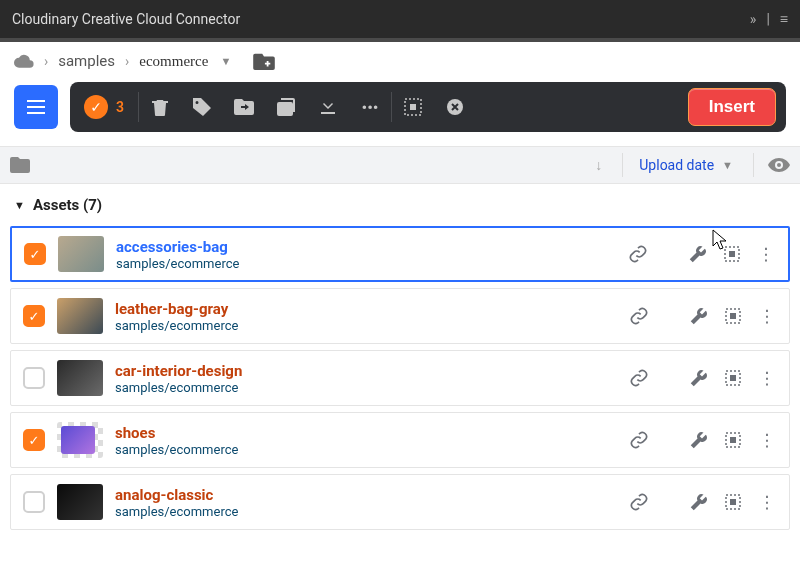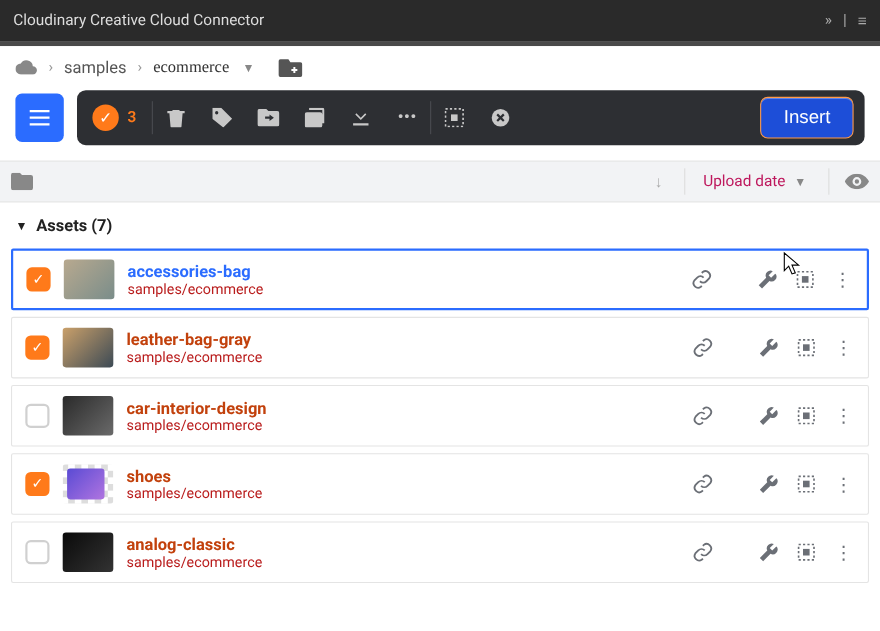--- a/index.html
+++ b/index.html
@@ -70,45 +70,45 @@
     display:flex;align-items:center;justify-content:center;color:#fff;font-size:14px;
   }
   .sel-count { color:#ff7a1a; font-weight:600; }
   .tb-sep { width:1px; height:30px; background:#4a4c50; }
   .tb-icon {
     width:42px; display:flex;align-items:center;justify-content:center;
     color:#c8c8c8; font-size:17px; height:100%;
   }
   .tb-spacer { flex:1; }
   .insert-btn {
-    background:#1d4ed8;
+    background:#ef4444;
     color:#fff;
     border-radius:7px;
     border:1px solid #ff9a4a;
     box-shadow: inset 0 1px 0 rgba(255,255,255,0.3);
     padding:8px 20px;
     font-size:17px;
-    font-weight:400;
+    font-weight:700;
   }
   .cursor {
     position:absolute; right:68px; top:146px; font-size:20px; pointer-events:none;
   }
   .sort-row {
     display:flex;
     align-items:center;
     background:#f2f3f5;
     border-top:1px solid #e5e5e5;
     border-bottom:1px solid #e5e5e5;
     height:38px;
     padding:0 10px;
   }
   .sort-row .folder-icon { color:#888; margin-right:8px;}
   .sort-row .spacer { flex:1;}
   .sort-row .down-arrow { color:#aaa; margin-right:20px;}
-  .sort-row .sort-label { color:#be185d; margin-right:8px;}
+  .sort-row .sort-label { color:#1d4ed8; margin-right:8px;}
   .sort-row .sort-caret { color:#888; margin-right:20px; font-size:11px;}
   .sort-row .eye { color:#888;}
   .section-header {
     display:flex;align-items:center;gap:8px;
     padding:12px 14px;
     font-weight:700;
     color:#222;
     font-size:15px;
   }
   .section-header .caret { font-size:11px;}
@@ -143,21 +143,21 @@
   }
   .thumb.t1 { background:linear-gradient(135deg,#b8a98f 0%,#7a8d8a 100%); }
   .thumb.t2 { background:linear-gradient(135deg,#caa06a 0%,#3c4a55 100%); }
   .thumb.t3 { background:linear-gradient(135deg,#2a2a2a 0%,#6a6a6a 100%); }
   .thumb.t4 { background:repeating-conic-gradient(#ddd 0% 25%, #fff 0% 50%) 50%/12px 12px; position:relative;}
   .thumb.t4::after{content:"";position:absolute;inset:4px 8px 4px 4px;background:linear-gradient(135deg,#5a4bd4,#b074e0);border-radius:3px;}
   .thumb.t5 { background:linear-gradient(135deg,#0a0a0a 0%,#333 100%); }
   .meta { flex:0 0 auto; min-width:220px;}
   .asset-name { color:#2b6cff; font-weight:700; font-size:15px;}
   .asset-name.dark { color:#c2410c; }
-  .asset-path { color:#b91c1c; font-size:13px;}
+  .asset-path { color:#0c4a6e; font-size:13px;}
   .row-spacer { flex:1;}
   .row-icons { display:flex;align-items:center;gap:40px; color:#6b6f76;}
   .row-icons .group { display:flex;align-items:center;gap:14px;}
   .ic { width:20px; display:inline-flex;align-items:center;justify-content:center;font-size:17px;}
   svg { display:block; }
 </style>
 </head>
 <body>
 
 <div class="titlebar">

